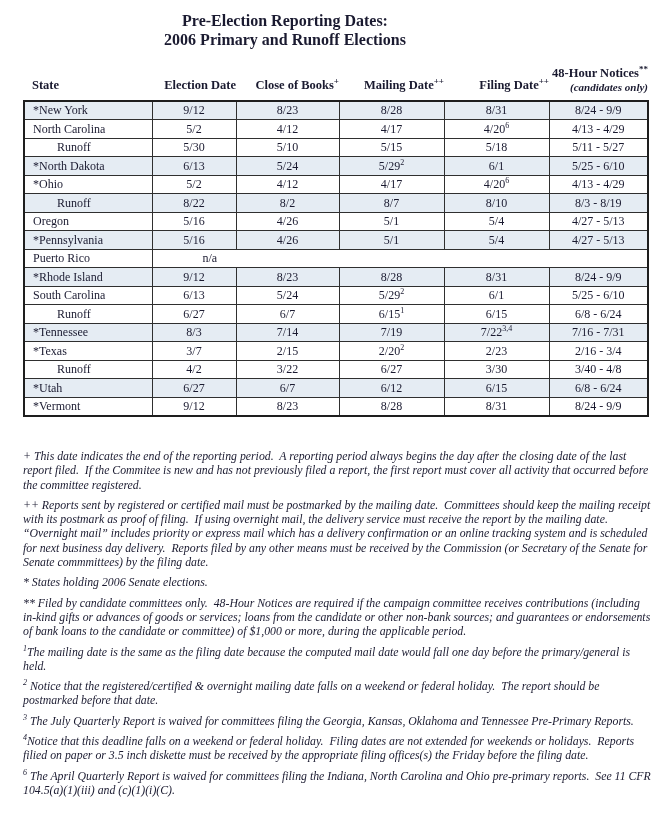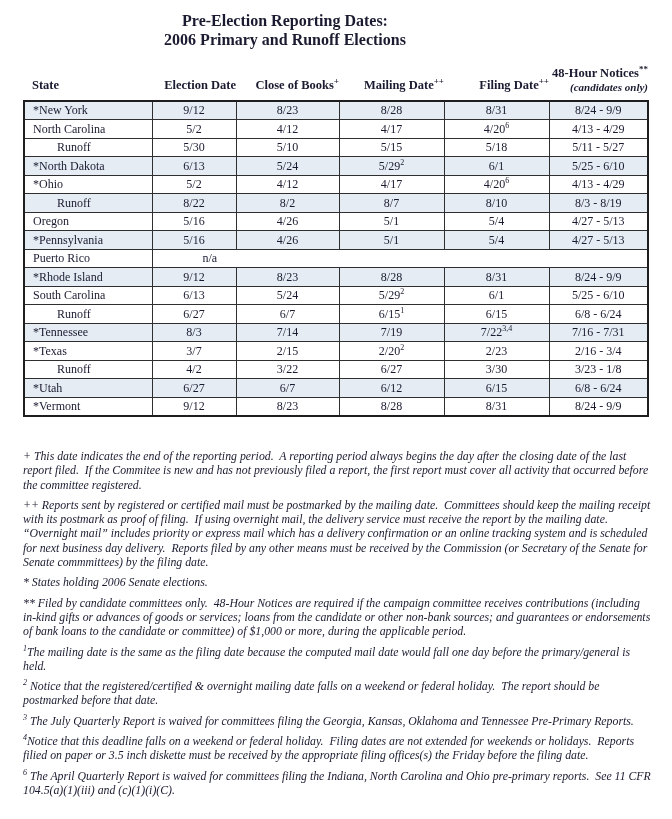--- a/index.html
+++ b/index.html
@@ -217,21 +217,21 @@
           <td>2/20<sup>2</sup></td>
           <td>2/23</td>
           <td>2/16 - 3/4</td>
         </tr>
         <tr>
           <td class="state indent">Runoff</td>
           <td>4/2</td>
           <td>3/22</td>
           <td>6/27</td>
           <td>3/30</td>
-          <td>3/23 - 1/8</td>
+          <td>3/40 - 4/8</td>
         </tr>
         <tr class="shaded">
           <td class="state">*Utah</td>
           <td>6/27</td>
           <td>6/7</td>
           <td>6/12</td>
           <td>6/15</td>
           <td>6/8 - 6/24</td>
         </tr>
         <tr>

